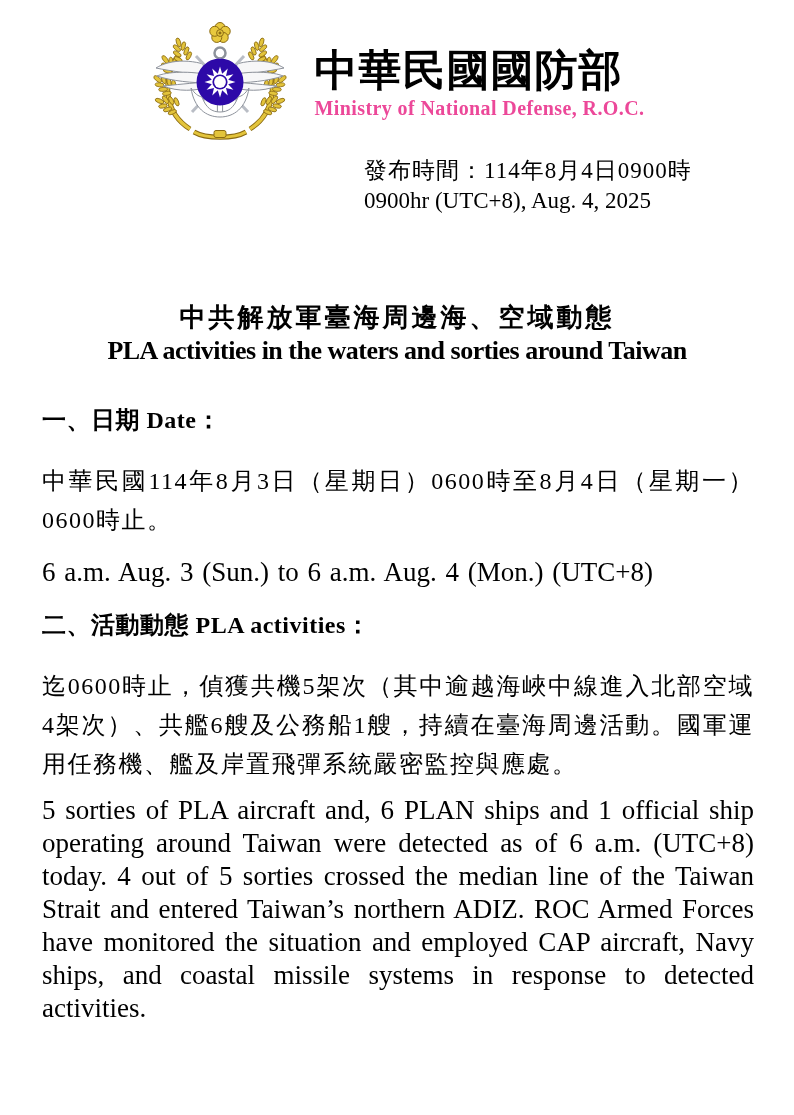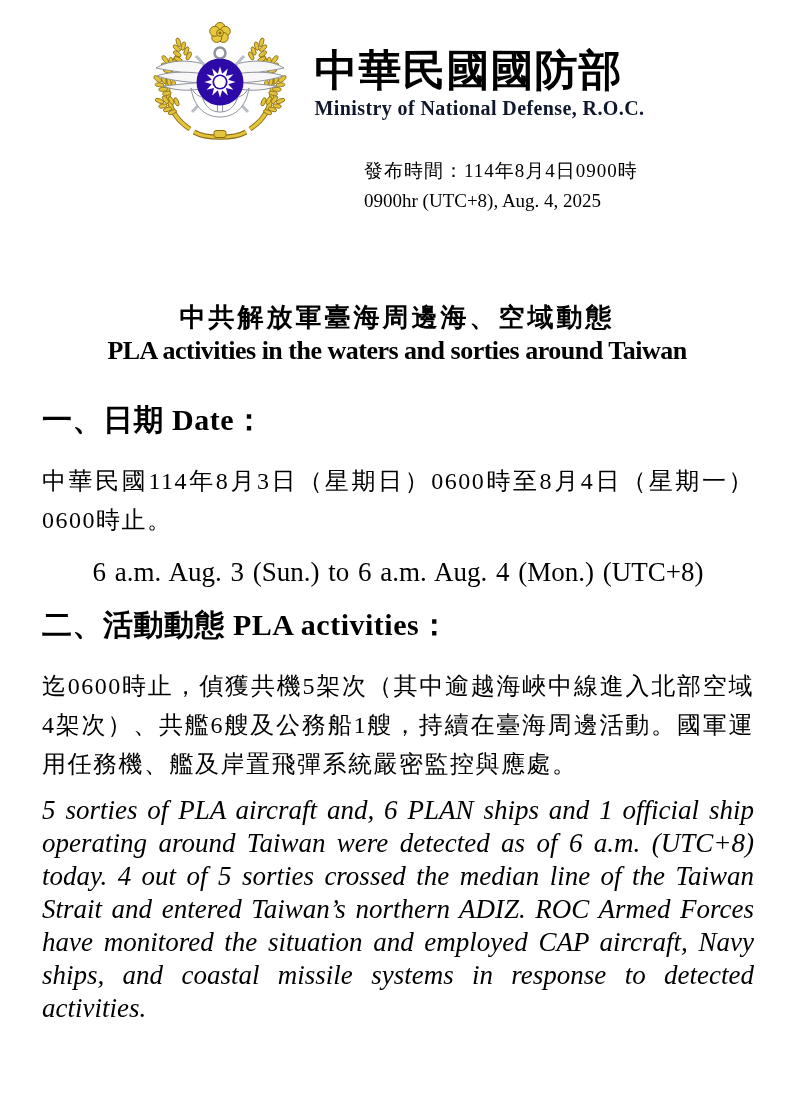--- a/index.html
+++ b/index.html
@@ -5,37 +5,37 @@
   html,body{margin:0;padding:0;}
   body{
     width:794px;height:1115px;background:#ffffff;color:#000000;
     font-family:"Liberation Serif","DejaVu Serif",serif;
     overflow:hidden;
   }
   .header{display:flex;justify-content:center;align-items:flex-start;margin-top:20px;gap:18px;}
   .emblem{width:140px;height:125px;flex:0 0 auto;}
   .org-text{margin-left:7px;margin-top:26px;}
   .org-zh{font-size:43px;font-weight:700;line-height:50px;letter-spacing:1px;white-space:nowrap;}
-  .org-en{font-size:20px;font-weight:700;color:#0f172a;letter-spacing:0.4px;margin-top:1px;white-space:nowrap;}
-  .release{margin:11px 30px 0 364px;font-size:19px;line-height:30px;}
+  .org-en{font-size:20px;font-weight:700;color:#ec4899;letter-spacing:0.4px;margin-top:1px;white-space:nowrap;}
+  .release{margin:11px 30px 0 364px;font-size:23px;line-height:30px;}
   .release .zh{letter-spacing:1px;white-space:nowrap;}
   .doc-title{margin-top:84px;text-align:center;}
   .doc-title .zh{font-size:26px;font-weight:700;letter-spacing:3px;line-height:36px;}
   .doc-title .en{font-size:26px;font-weight:700;line-height:30px;letter-spacing:-0.5px;}
   .content{margin:0 40px 0 42px;}
-  .sec-heading{font-size:30px;font-weight:700;line-height:32px;letter-spacing:0.5px;}
+  .sec-heading{font-size:24px;font-weight:700;line-height:32px;letter-spacing:0.5px;}
   .mt-h1{margin-top:38px;}
   .mt-h2{margin-top:20px;}
   .p-zh{font-size:24px;line-height:39px;text-align:justify;text-justify:inter-ideograph;letter-spacing:1.5px;}
   .p-en{font-size:27px;line-height:33px;text-align:justify;word-spacing:2px;}
-  .p-en.single{text-align:center;}
+  .p-en.single{text-align:left;}
   .mt-pd{margin-top:26px;}
   .mt-pe{margin-top:16px;}
   .mt-pa{margin-top:26px;}
-  .mt-pb{margin-top:10px;font-style:italic;}
+  .mt-pb{margin-top:10px;}
 </style>
 </head>
 <body>
 
 <div class="header">
   <svg class="emblem" viewBox="0 0 140 125" xmlns="http://www.w3.org/2000/svg">
     <defs>
       <g id="ear" fill="#e3c43b" stroke="#8a6a12" stroke-width="0.8">
         <ellipse cx="0" cy="-8" rx="2.1" ry="4.6"></ellipse>
         <ellipse cx="-3.4" cy="-3" rx="2" ry="4.4" transform="rotate(-33 -3.4 -3)"></ellipse>

